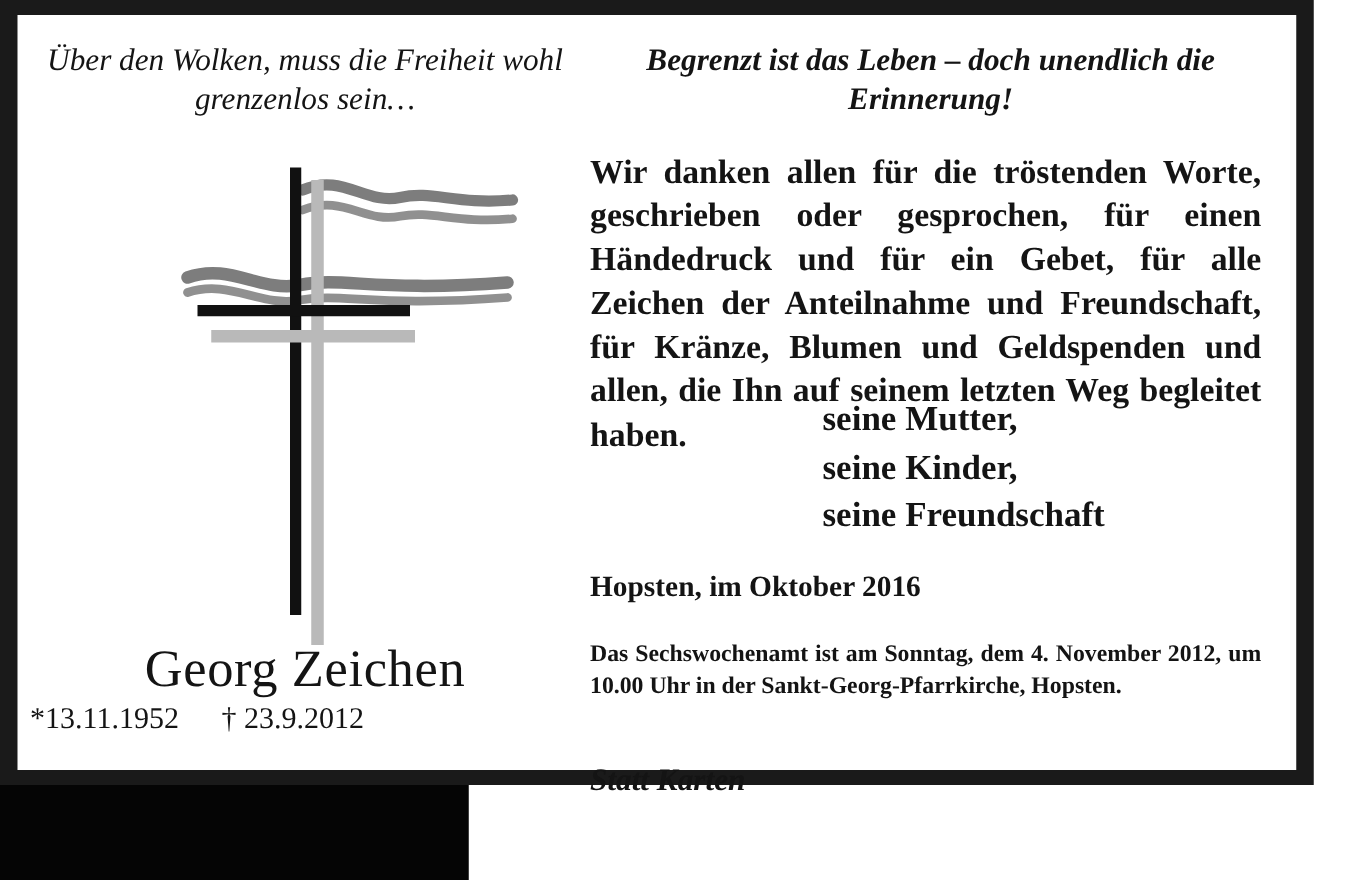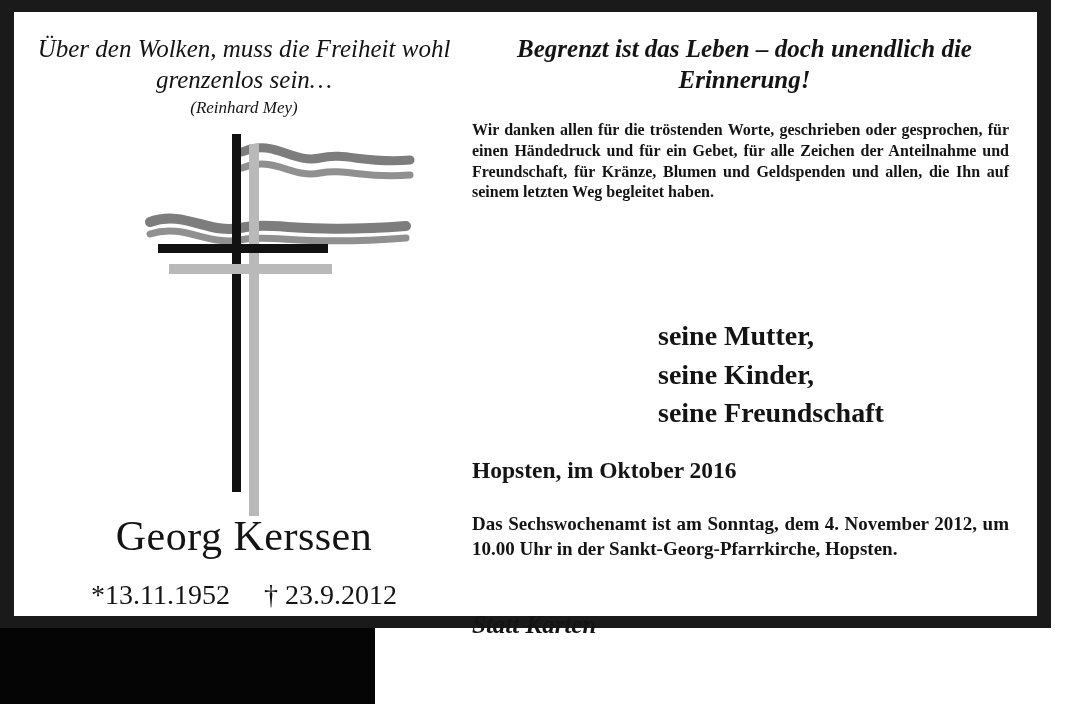--- a/index.html
+++ b/index.html
@@ -137,24 +137,23 @@
     left: 10px;
     top: 500px;
     width: 440px;
     text-align: center;
     font-size: 42px;
     letter-spacing: 0.5px;
   }
   .dates {
     position: absolute;
     left: 10px;
-    top: 567px;
-    width: 440px;
-    text-align: center;
-    font-size: 28px;
+    top: 550px;
+    width: 440px;
+    font-size: 24px;
   }
   .dates .gap { display: inline-block; width: 34px; }
 
   
   .col-right {
     position: absolute;
     left: 458px;
     top: 0;
     width: 545px;
     height: 604px;
@@ -170,21 +169,21 @@
     font-style: italic;
     font-size: 25px;
     line-height: 1.22;
   }
 
   .thanks {
     position: absolute;
     left: 0;
     top: 108px;
     width: 537px;
-    font-size: 16px;
+    font-size: 27px;
     line-height: 1.30;
     text-align: justify;
     text-align-last: left;
   }
 
   .signers {
     position: absolute;
     left: 186px;
     top: 305px;
     width: 360px;
@@ -225,36 +224,35 @@
 <div class="page">
 
   <div class="black-frame"></div>
   <div class="black-foot"></div>
 
   <div class="notice">
 
     <div class="col-left">
 
       <div class="verse">Über den Wolken, muss die Freiheit wohl grenzenlos sein…</div>
-      <div class="verse-author">(Reinhard Mey)</div>
 
       <div class="cross-wrap">
         <svg class="ribbon" width="320" height="400" viewBox="0 0 320 400">
           <path d="M118 30 C 150 16, 168 42, 196 36 C 222 30, 240 42, 286 38" fill="none" stroke="#7d7d7d" stroke-width="9" stroke-linecap="round"></path>
           <path d="M118 46 C 150 33, 168 57, 196 51 C 222 46, 240 57, 286 53" fill="none" stroke="#7d7d7d" stroke-width="7" stroke-linecap="round" opacity="0.85"></path>
           <path d="M26 100 C 60 88, 84 112, 116 106 C 150 99, 176 112, 282 104" fill="none" stroke="#7d7d7d" stroke-width="10" stroke-linecap="round"></path>
           <path d="M26 112 C 60 101, 84 124, 116 118 C 150 112, 176 124, 282 116" fill="none" stroke="#7d7d7d" stroke-width="7" stroke-linecap="round" opacity="0.85"></path>
         </svg>
         <div class="bar-vert-dark"></div>
         <div class="bar-vert-grey"></div>
         <div class="bar-horiz-dark"></div>
         <div class="bar-horiz-grey"></div>
       </div>
 
-      <div class="name">Georg Kerssen</div>
+      <div class="name">Georg Zeichen</div>
       <div class="dates">
         <span>*13.11.1952</span><span class="gap"></span><span>† 23.9.2012</span>
       </div>
     </div>
 
     <div class="col-right">
 
       <div class="motto">Begrenzt ist das Leben – doch unendlich die Erinnerung!</div>
 
       <div class="thanks">Wir danken allen für die tröstenden Worte, geschrieben oder gesprochen, für einen Händedruck und für ein Gebet, für alle Zeichen der Anteilnahme und Freundschaft, für Kränze, Blumen und Geldspenden und allen, die Ihn auf seinem letzten Weg begleitet haben.</div>

